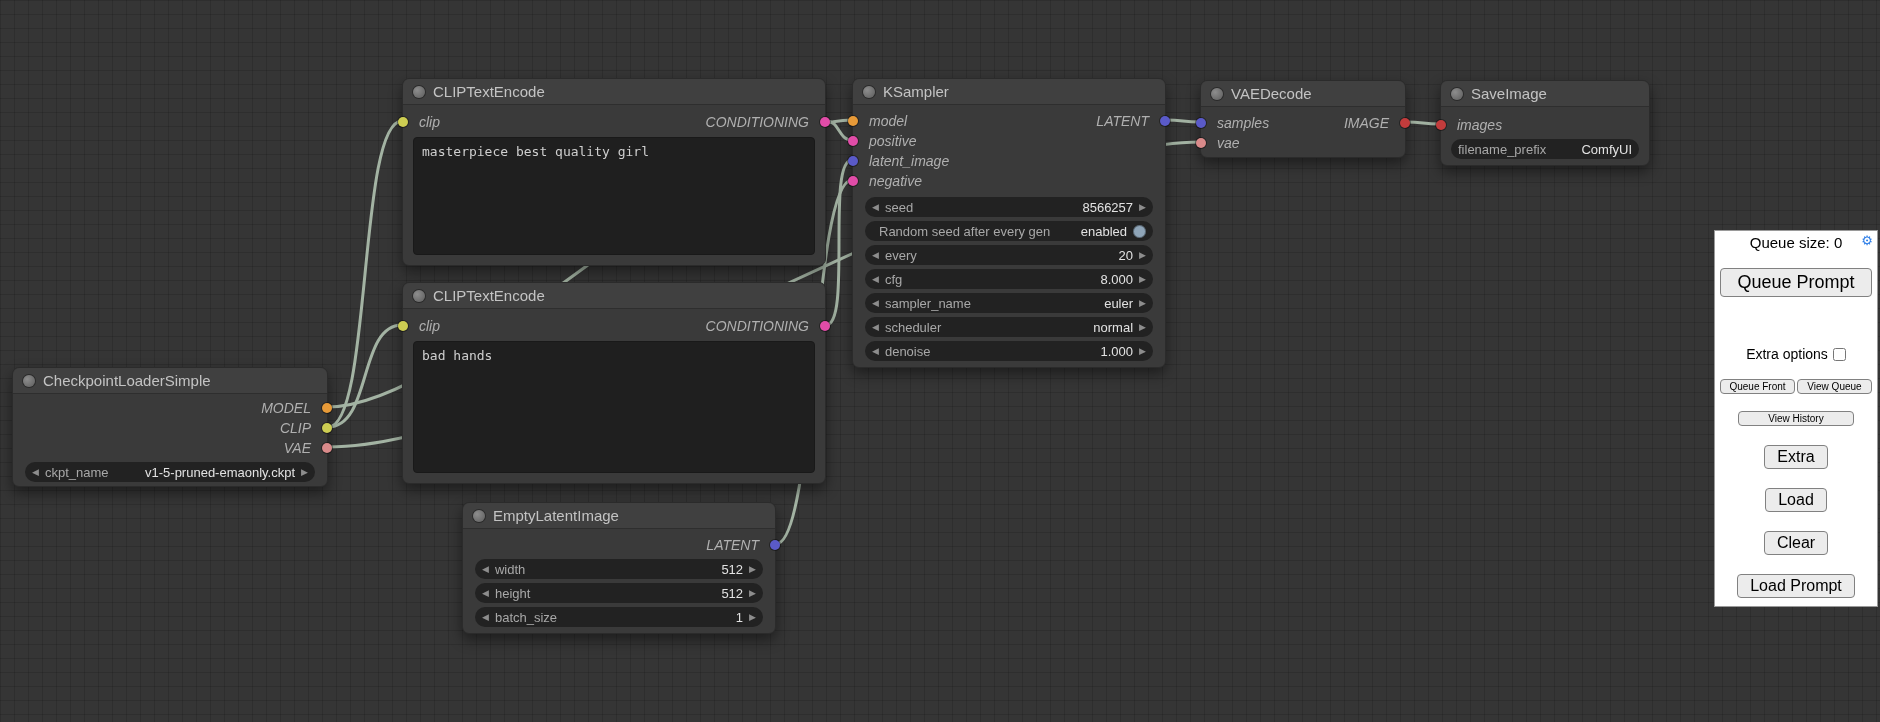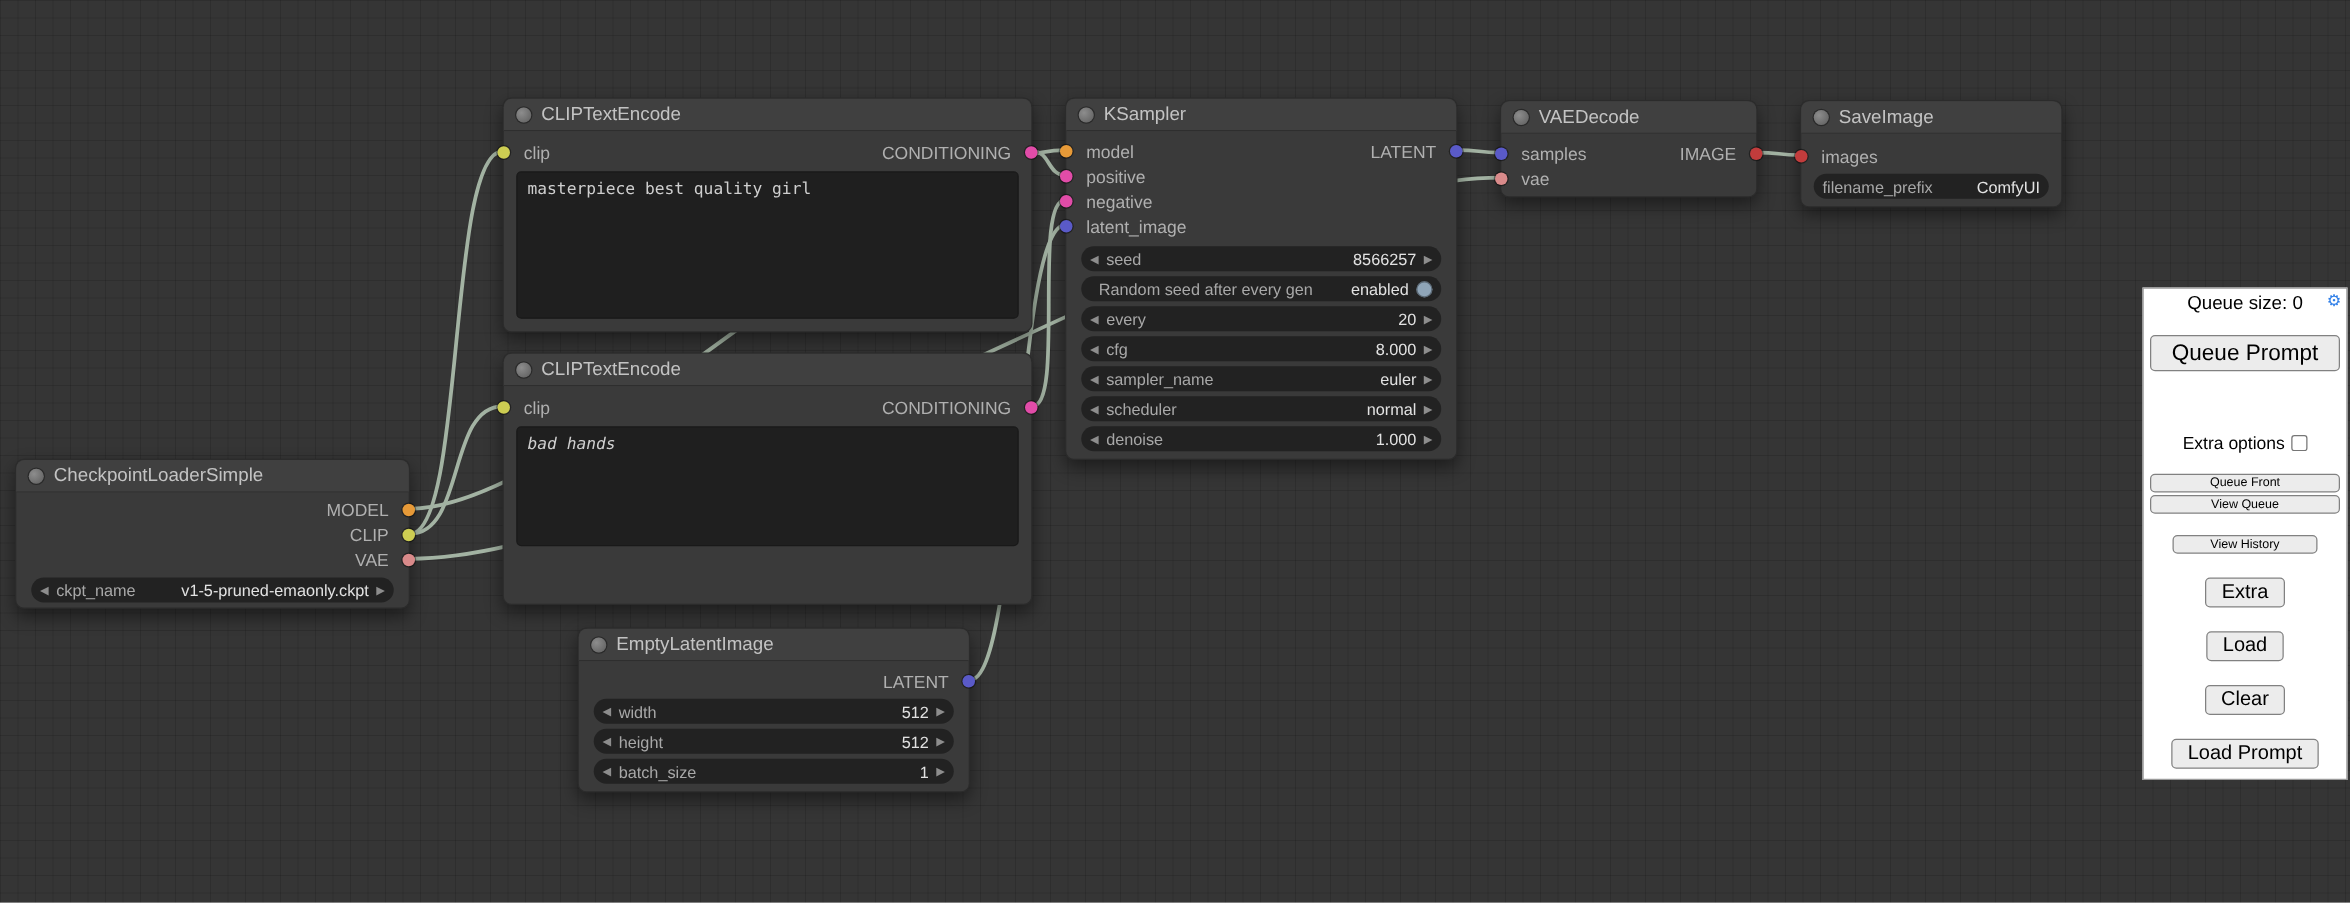--- a/index.html
+++ b/index.html
@@ -27,21 +27,21 @@
     background: #404040; border-bottom: 1px solid #2e2e2e;
     border-radius: 7px 7px 0 0; color: #c3c3c3; font-size: 15px;
   }
   .collapse-dot {
     width: 12px; height: 12px; border-radius: 50%; flex: 0 0 auto;
     background: radial-gradient(circle at 35% 35%, #8d8d8d, #5c5c5c);
     box-shadow: 0 0 0 1px rgba(0,0,0,0.35);
   }
   .title-text { white-space: nowrap; }
 
-  .slots { padding-top: 6px; }
+  .slots { padding-top: 6px; font-style: italic; }
   .slots.tight { padding-top: 4px; }
   .slot-row {
     position: relative; height: 20px; display: flex; align-items: center;
     justify-content: space-between; font-size: 14px; color: #b0b0b0; width: 100%;
   }
   .slot { position: relative; display: flex; align-items: center; height: 100%; }
   .slot.in  { padding-left: 16px; }
   .slot.out { margin-left: auto; padding-right: 16px; }
   .slot-dot {
     position: absolute; top: 50%; transform: translateY(-50%);
@@ -81,21 +81,21 @@
     padding: 2px 5px 8px; gap: 17px;
   }
   .qrow { position: relative; width: 100%; text-align: center; font-size: 15px; padding: 1px 0 0; }
   .gear { position: absolute; right: -1px; top: 0; font-size: 13px; cursor: pointer; }
   .menu button {
     font-family: "Liberation Sans", sans-serif; color: #000;
     background: #ececec; border: 1px solid #818181; border-radius: 4px; cursor: pointer;
   }
   .btn-queue { width: 100%; font-size: 18px; padding: 3px 0; }
   .extra { display: flex; align-items: center; gap: 5px; font-size: 14px; margin-top: 32px; }
-  .btn-row { display: flex; width: 100%; gap: 2px; flex-direction: column; }
+  .btn-row { display: flex; width: 100%; gap: 2px; }
   .btn-small { flex: 1; font-size: 10px; padding: 1px 2px; border-radius: 3px; }
   .btn-history { flex: none; width: 76%; }
   .btn-action { font-size: 16px; padding: 2px 12px; margin-top: 2px; }
 </style>
 </head>
 <body>
 
 <div class="canvas">
 
   <svg class="wires" width="1880" height="722" viewBox="0 0 1880 722">
@@ -177,21 +177,21 @@
         <div class="slot in">
           <span class="slot-dot" style="background: rgb(205, 205, 82);"></span>
           <span>clip</span>
         </div>
         <div class="slot out">
           <span>CONDITIONING</span>
           <span class="slot-dot" style="background: rgb(225, 76, 168);"></span>
         </div>
       </div>
     </div>
-    <textarea class="prompt" style="height: 96px; font-style: italic;" spellcheck="false">bad hands</textarea>
+    <textarea class="prompt" style="height: 132px;" spellcheck="false">bad hands</textarea>
   </div>
 
   <div class="node" style="left:852px;top:78px;width:314px;height:290px">
     <div class="node-title">
       <span class="collapse-dot"></span>
       <span class="title-text">KSampler</span>
     </div>
     <div class="slots">
       <div class="slot-row">
         <div class="slot in">
@@ -204,28 +204,28 @@
         </div>
       </div>
       <div class="slot-row">
         <div class="slot in">
           <span class="slot-dot" style="background: rgb(225, 76, 168);"></span>
           <span>positive</span>
         </div>
       </div>
       <div class="slot-row">
         <div class="slot in">
+          <span class="slot-dot" style="background: rgb(90, 90, 200);"></span>
+          <span>latent_image</span>
+        </div>
+      </div>
+      <div class="slot-row">
+        <div class="slot in">
           <span class="slot-dot" style="background: rgb(225, 76, 168);"></span>
           <span>negative</span>
-        </div>
-      </div>
-      <div class="slot-row">
-        <div class="slot in">
-          <span class="slot-dot" style="background: rgb(90, 90, 200);"></span>
-          <span>latent_image</span>
         </div>
       </div>
     </div>
     <div class="widgets">
       <div class="widget">
         <span class="arrow">◀</span>
         <span class="wlabel">seed</span>
         <span class="wvalue">8566257</span>
         <span class="arrow">▶</span>
       </div>

